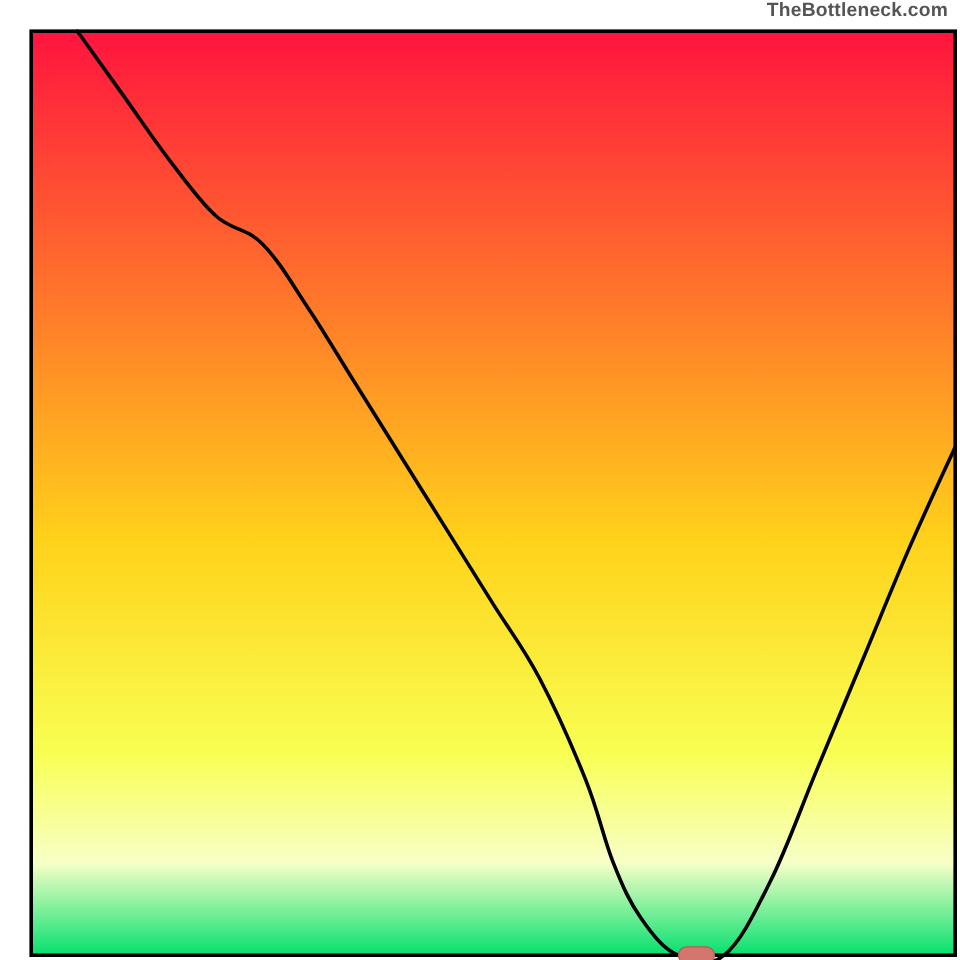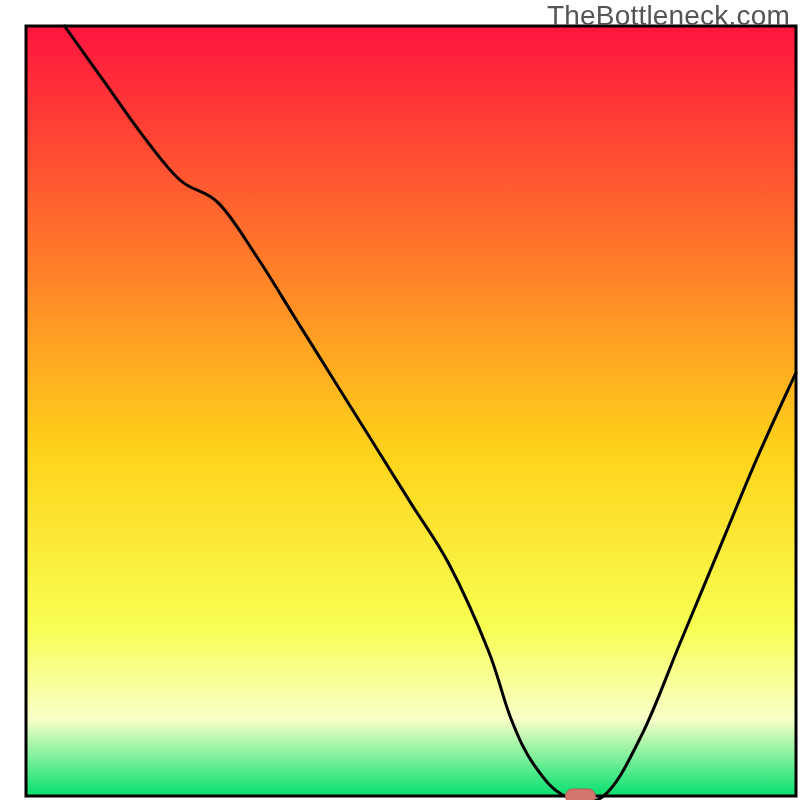--- a/index.html
+++ b/index.html
@@ -12,22 +12,22 @@
   }
   .container {
     position: relative;
     width: 800px;
     height: 800px;
   }
   .watermark {
     position: absolute;
     top: 0;
     right: 10px;
-    font-size: 28px;
-    font-weight: 400;
+    font-size: 16px;
+    font-weight: 700;
     color: #555555;
     z-index: 10;
     letter-spacing: 0.2px;
   }
   svg.chart {
     position: absolute;
     top: 0;
     left: 0;
   }
 </style>

